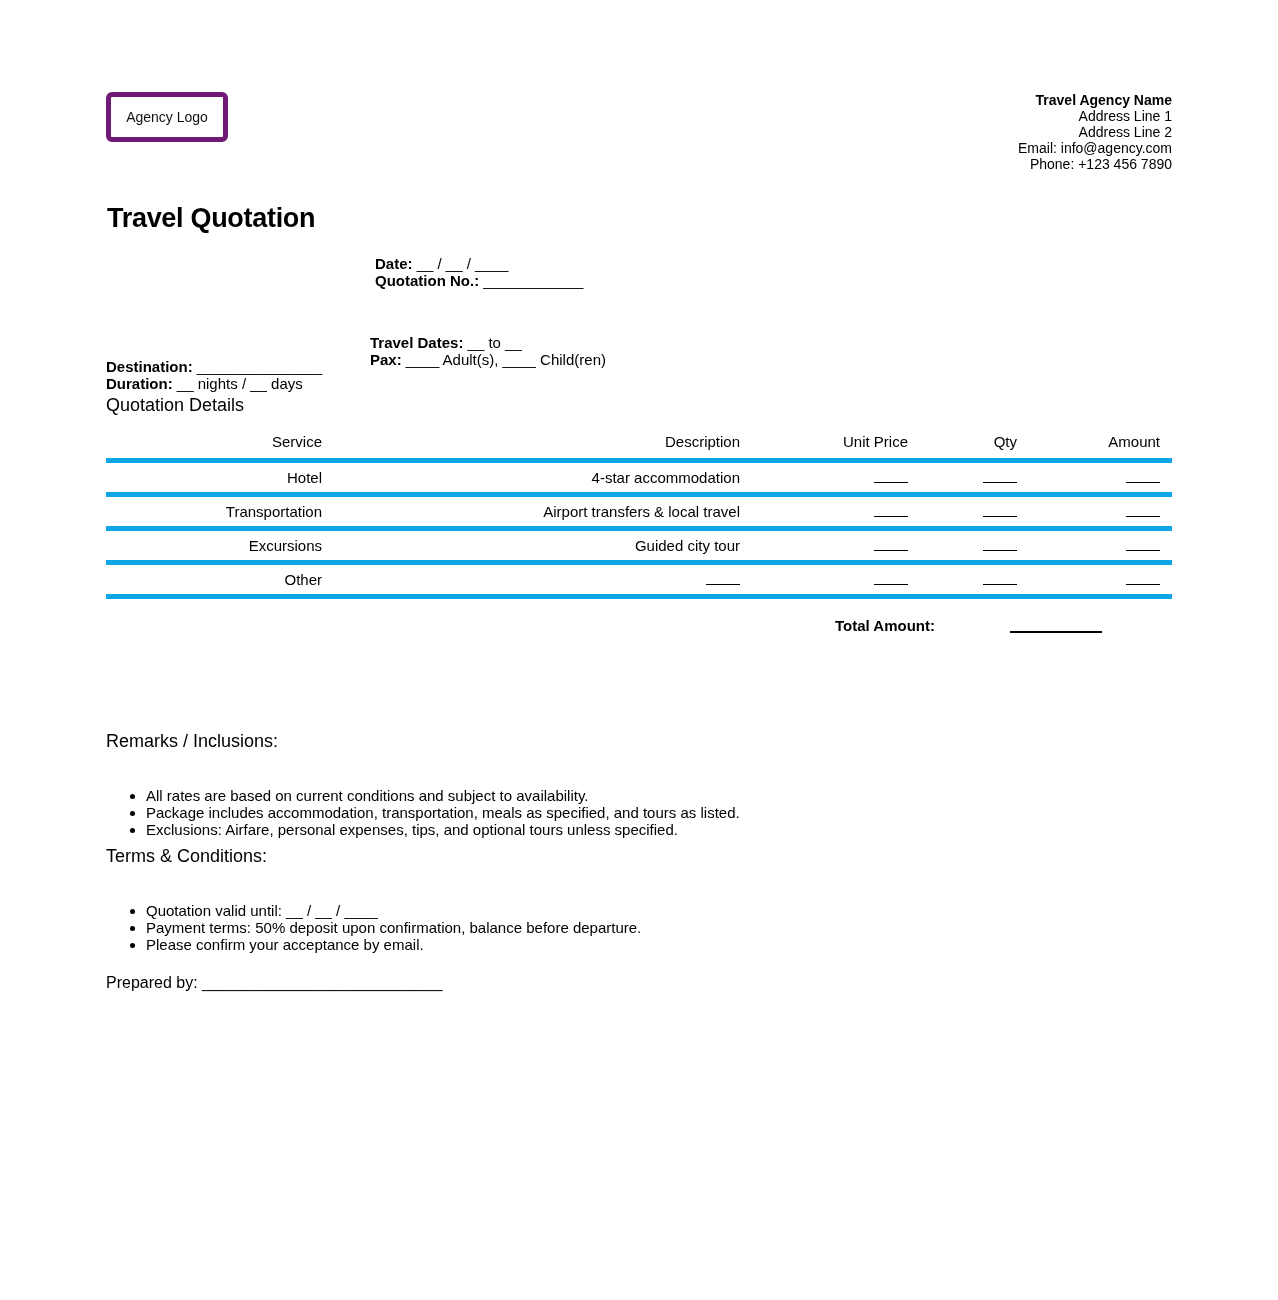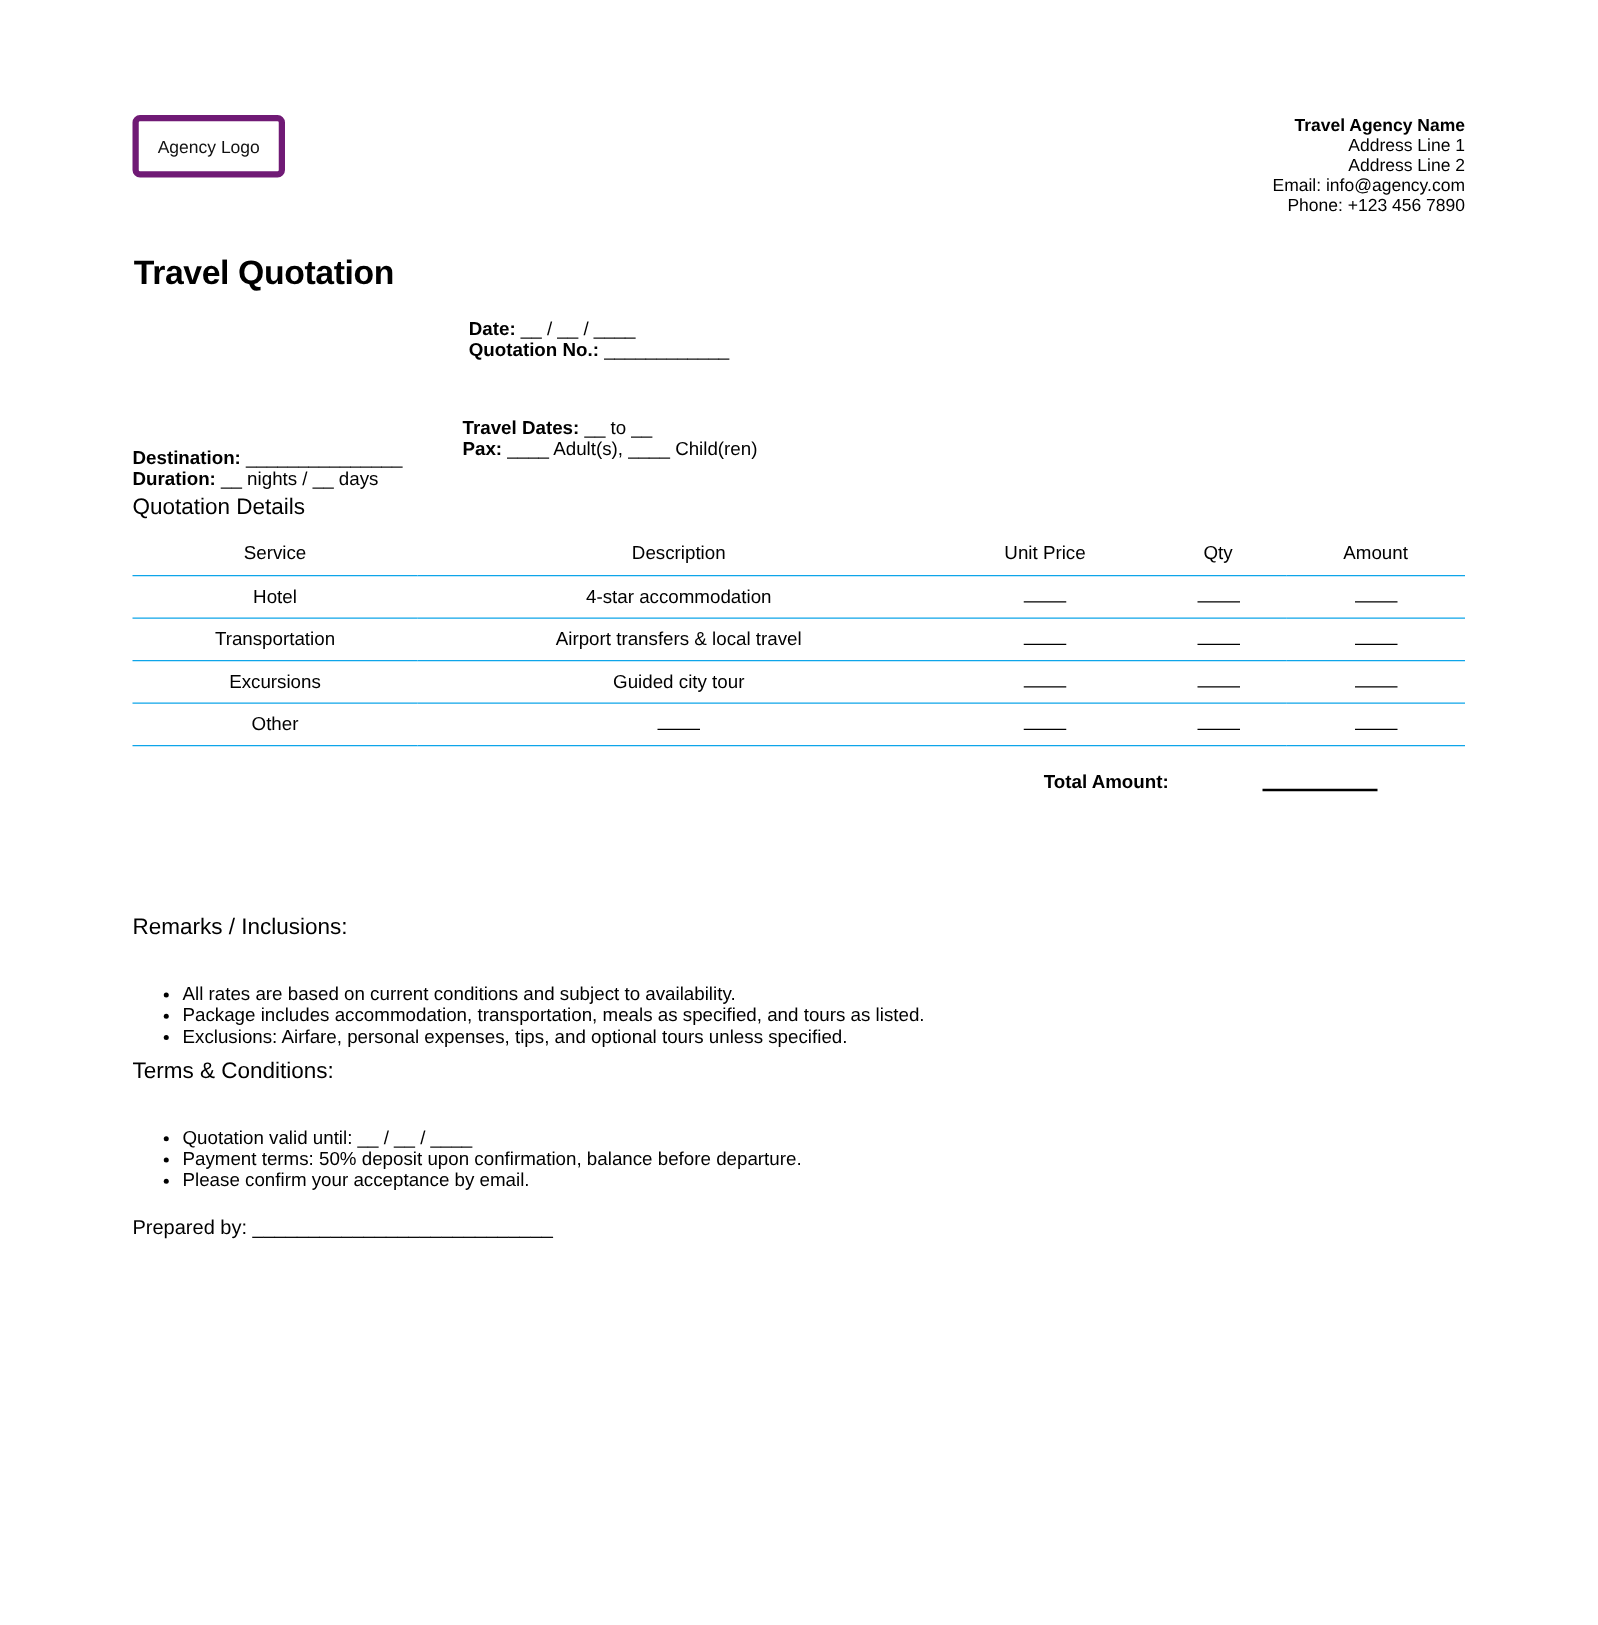--- a/index.html
+++ b/index.html
@@ -36,22 +36,22 @@
     .section-heading {
       position: absolute; left: 106px; font-size: 18px; font-weight: normal;
     }
 
     
     .quote-table {
       position: absolute; left: 106px; top: 425px; width: 1066px;
       border-collapse: collapse; font-size: 15px;
     }
     .quote-table th, .quote-table td {
-      text-align: center; font-weight: normal; padding: 0 12px;
-      height: 34px; border-bottom: 1px solid #0ea5e9; vertical-align: middle;
+      text-align: right; font-weight: normal; padding: 0 12px;
+      height: 34px; border-bottom: 5px solid #0ea5e9; vertical-align: middle;
     }
     .quote-table th { height: 35px; }
     .col-service { width: 228px; }
     .col-desc { width: 418px; }
     .col-unit { width: 168px; }
     .col-qty { width: 109px; }
     .col-amount { width: 143px; }
     .blank { display: inline-block; width: 34px; border-bottom: 1px solid #000; height: 12px; vertical-align: baseline; }
 
     

